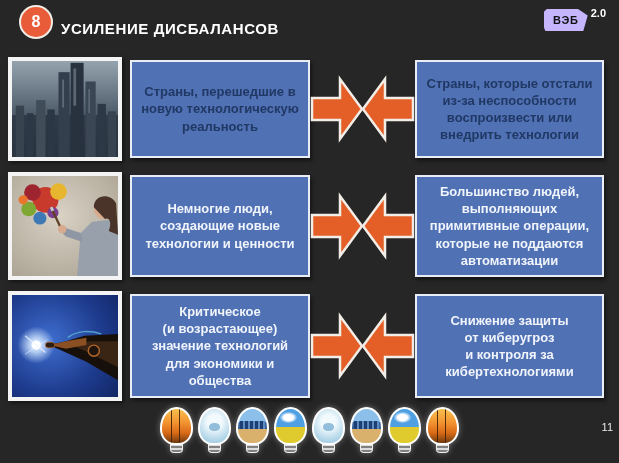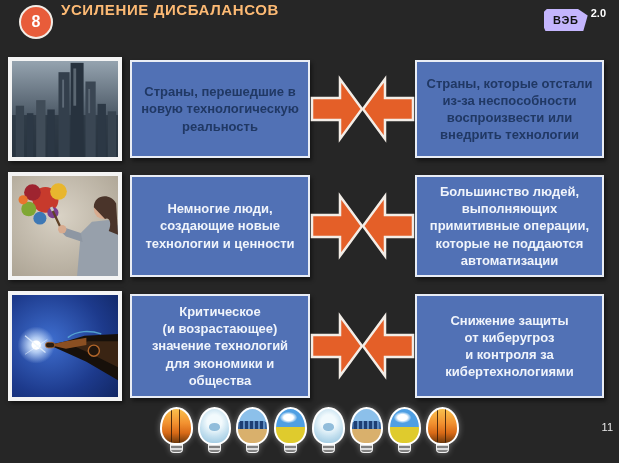--- a/index.html
+++ b/index.html
@@ -20,21 +20,21 @@
 
   
   .header{position:absolute;left:0;top:0;width:619px;height:48px;}
   .num-badge{
     position:absolute;left:19px;top:5px;width:34px;height:34px;border-radius:50%;
     background:var(--badge-orange);border:2px solid #f2ece6;
     display:flex;align-items:center;justify-content:center;
     color:#fff;font-size:16px;font-weight:bold;
   }
   .slide-title{
-    position:absolute;left:61px;top:1px;color:#fdba74;font-size:15px;font-weight:bold;
+    position:absolute;left:61px;top:20px;color:#ffffff;font-size:15px;font-weight:bold;
     letter-spacing:.6px;white-space:nowrap;
   }
   .logo{position:absolute;right:13px;top:9px;height:24px;display:flex;align-items:flex-start;}
   .logo-flag{
     width:44px;height:22px;background:#c4b5fd;
     clip-path:polygon(7% 0,78% 0,100% 30%,90% 100%,4% 100%,0 82%,0 14%);
     display:flex;align-items:center;justify-content:center;
     color:#111;font-size:11px;font-weight:bold;letter-spacing:.5px;
   }
   .logo-version{color:#fff;font-size:11px;font-weight:bold;margin-left:3px;margin-top:-2px;}

